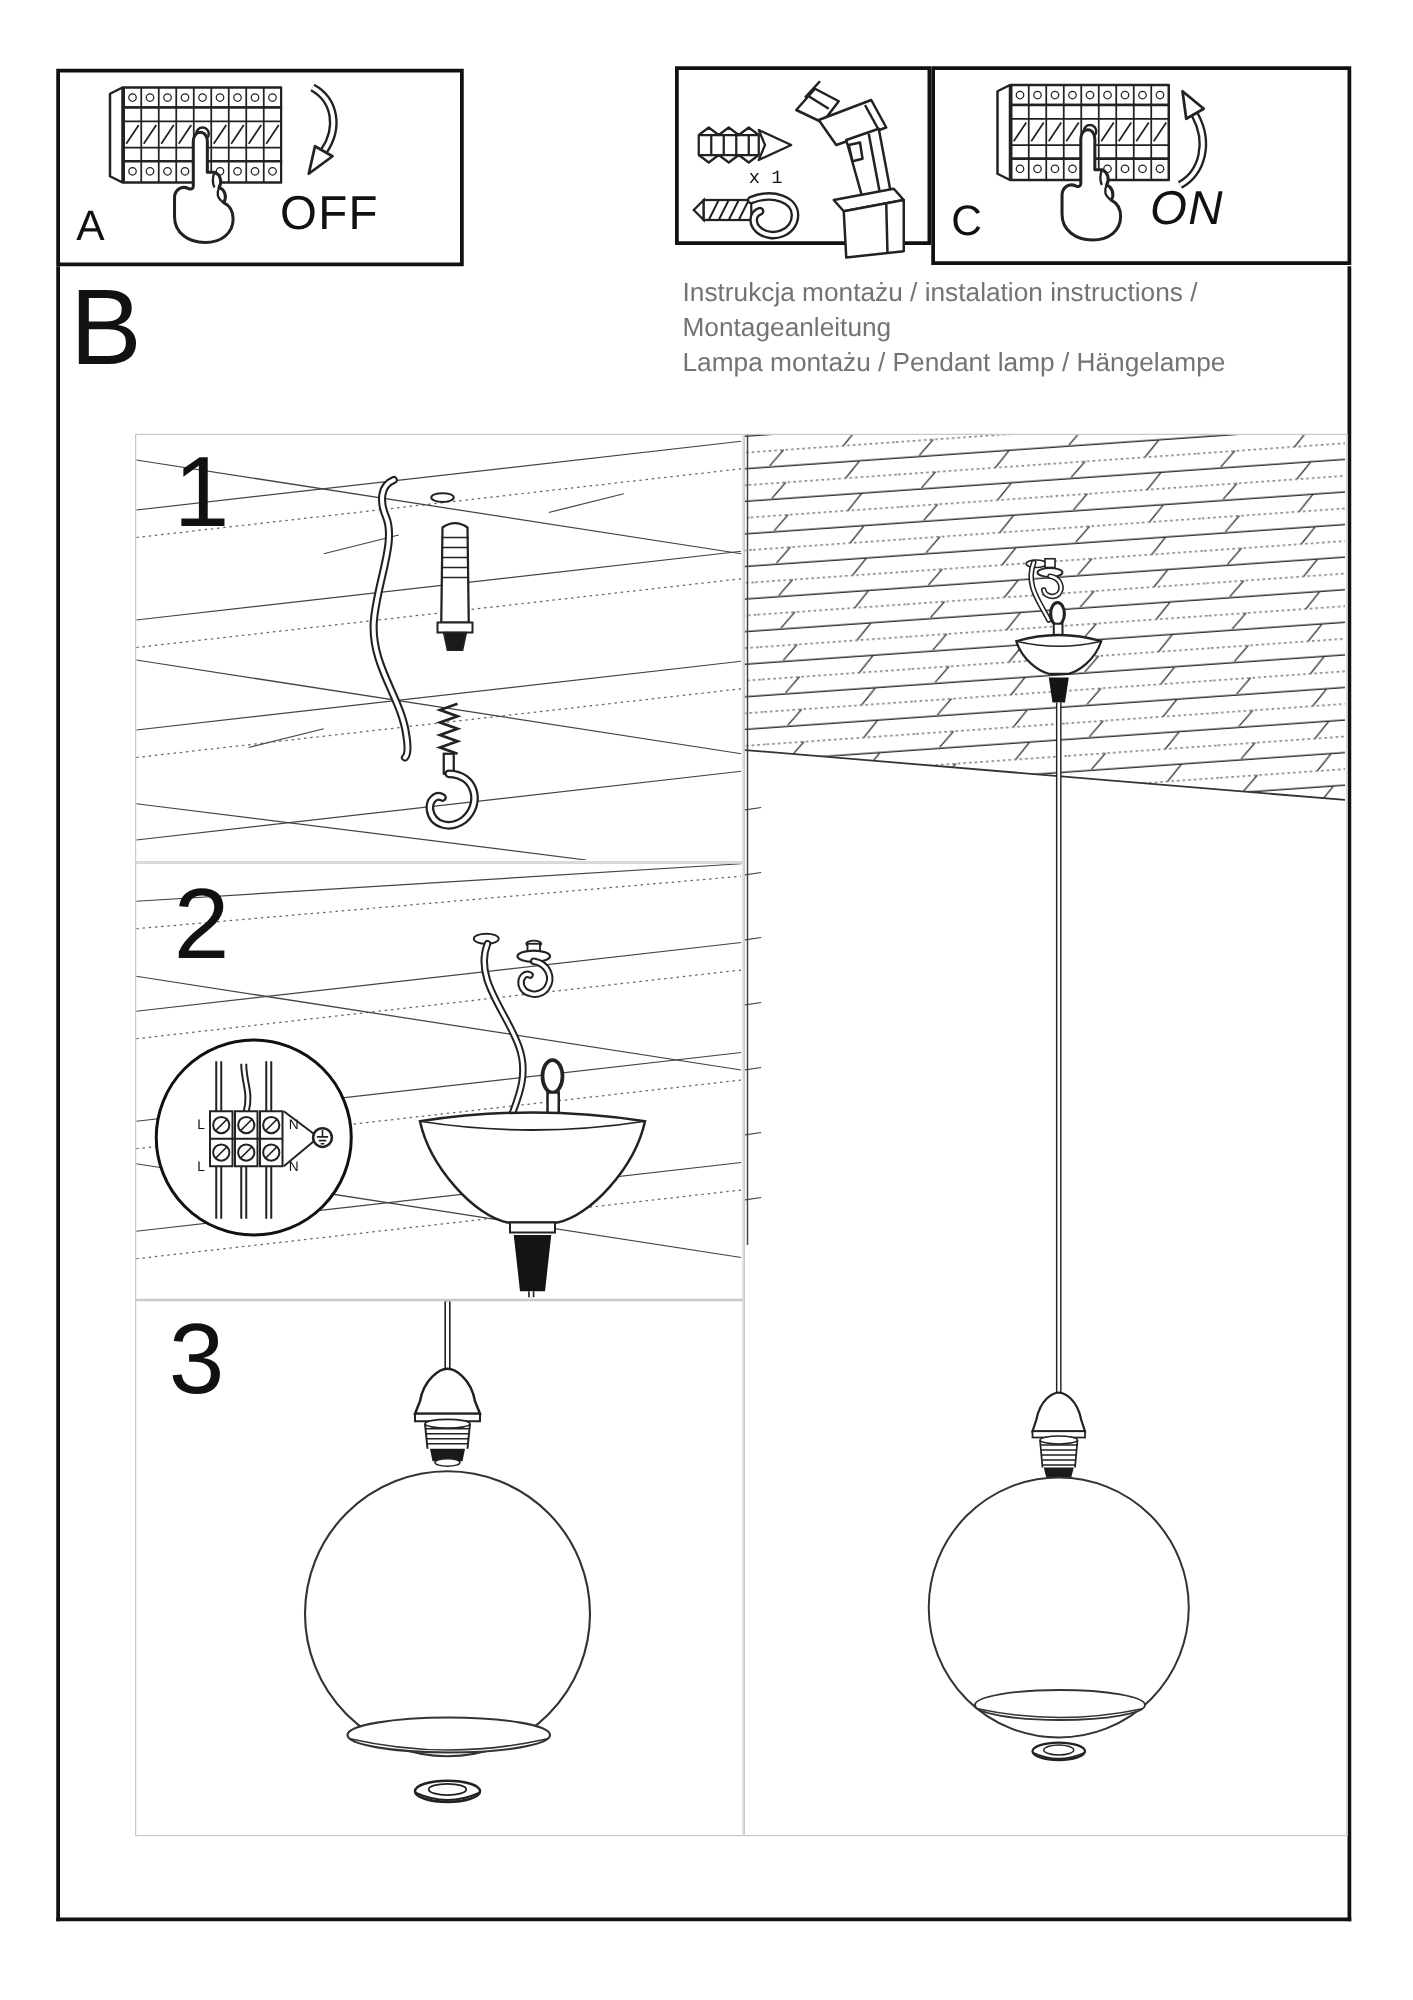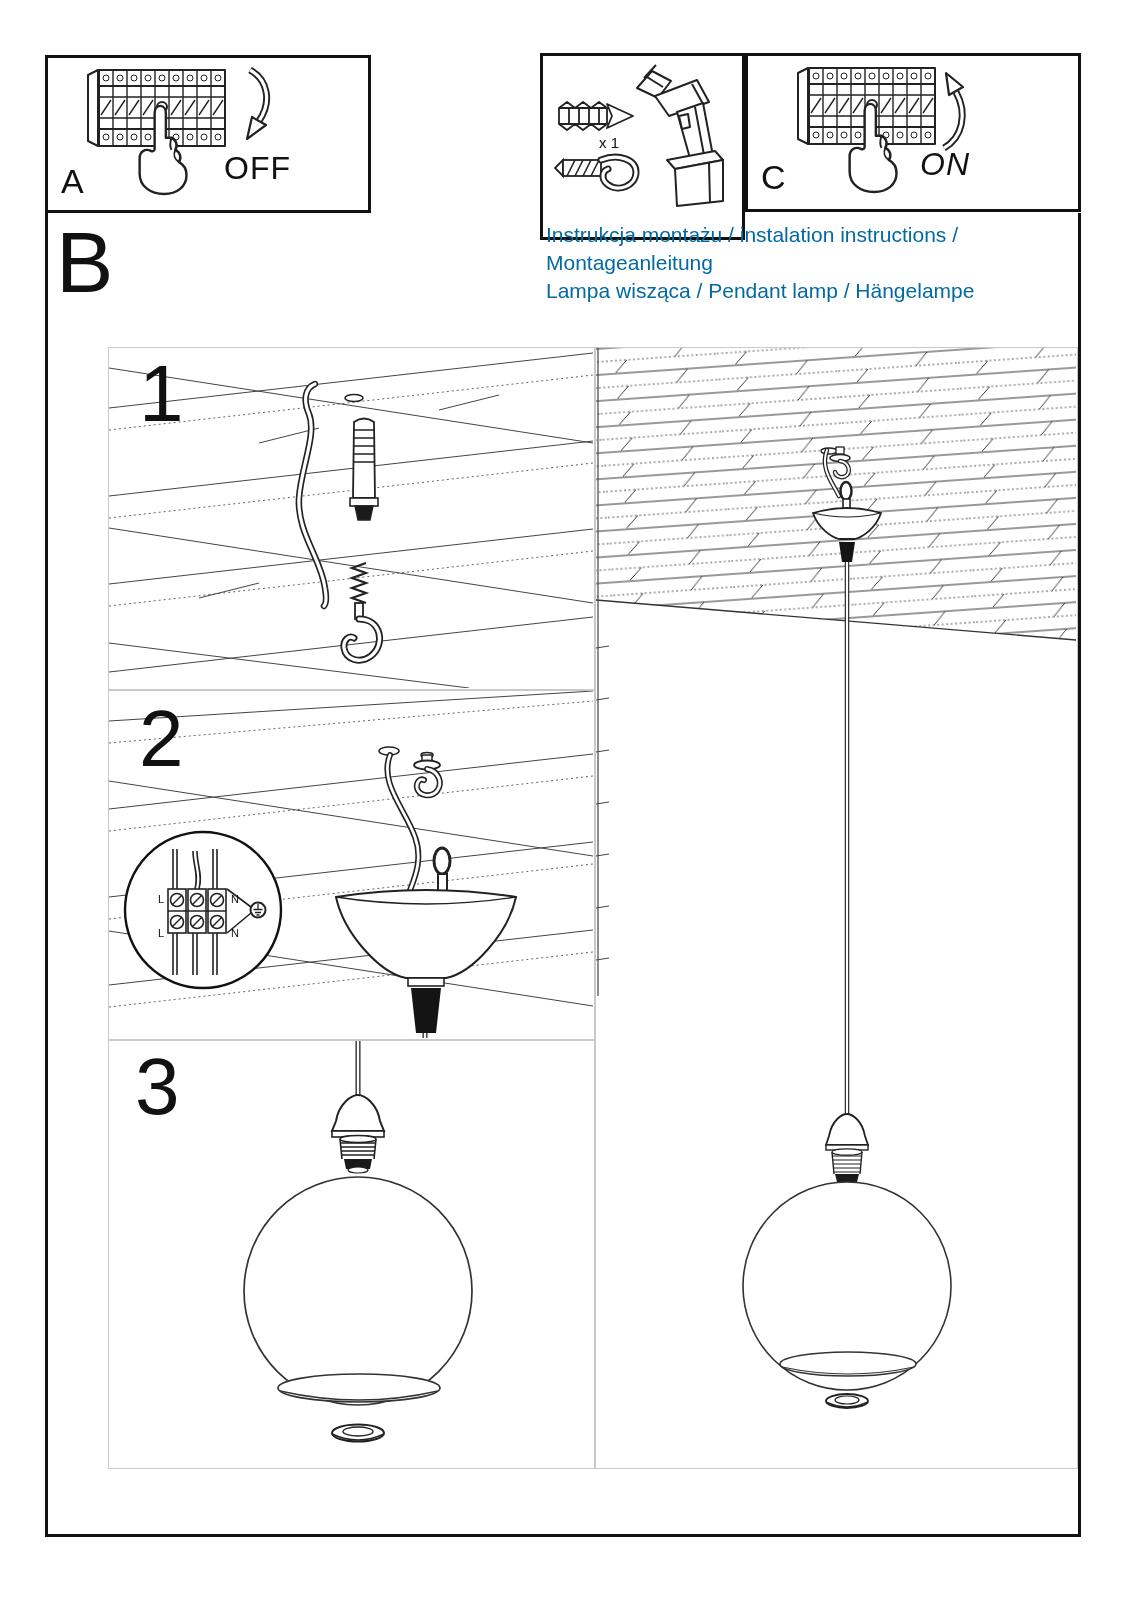--- a/index.html
+++ b/index.html
@@ -1,23 +1,23 @@
 <!DOCTYPE html>
 <html><head>
 <meta charset="utf-8">
 <style>
   html,body{margin:0;padding:0;background:#fff;}
   .page{position:relative;width:1130px;height:1600px;background:#fff;overflow:hidden;
         font-family:"Liberation Sans","DejaVu Sans",sans-serif;color:#111;}
   .box{position:absolute;background:#fff;border:3px solid #111;box-sizing:border-box;}
   .box svg{position:absolute;left:0;top:0;}
   .corner-label{position:absolute;font-size:34px;color:#111;line-height:1;}
-  .action-label{position:absolute;font-size:32px;color:#111;line-height:1;letter-spacing:1px;}
+  .action-label{position:absolute;font-size:38px;color:#111;line-height:1;letter-spacing:1px;}
   .count-label{position:absolute;font-size:15px;color:#111;line-height:1;}
-  .title-block{position:absolute;left:546px;top:221px;width:540px;font-size:21px;line-height:28px;color:#0369a1;}
+  .title-block{position:absolute;left:546px;top:221px;width:540px;font-size:21px;line-height:28px;color:#737373;}
   .b-frame{position:absolute;left:45px;top:213px;width:1036px;height:1324px;box-sizing:border-box;
            border-left:3px solid #111;border-right:3px solid #111;border-bottom:3px solid #111;}
   .b-label{position:absolute;left:56px;top:219px;font-size:86px;line-height:1;color:#111;}
   .panel{position:absolute;background:#fff;border:1.5px solid #c9c9c9;box-sizing:border-box;}
   .panel svg{position:absolute;left:0;top:0;}
   .step-num{position:absolute;font-size:80px;line-height:1;color:#111;}
   .defs-holder{position:absolute;width:0;height:0;overflow:hidden;}
 </style>
 </head>
 <body>
@@ -76,21 +76,21 @@
         <path d="M202,12 C220,22 224,44 211,63" fill="none" stroke="#222" stroke-width="7"></path>
         <path d="M202,12 C220,22 224,44 211,63" fill="none" stroke="#fff" stroke-width="3.2"></path>
         <polygon points="199,81 218,67 204,59" fill="#fff" stroke="#222" stroke-width="2.2" stroke-linejoin="round"></polygon>
       </g>
       <use href="#sym-hand" x="86" y="44" width="60" height="94"></use>
     </svg>
     <span class="corner-label" style="left:13px;top:106px;">A</span>
     <span class="action-label" style="left:176px;top:94px;">OFF</span>
   </div>
 
-  <div class="box" style="left:540px;top:53px;width:205px;height:187px;">
+  <div class="box" style="left:540px;top:53px;width:205px;height:143px;font-family:Liberation Mono, monospace;">
     <svg width="199" height="153" viewBox="0 0 199 153">
       <g fill="#fff" stroke="#222" stroke-width="2" stroke-linejoin="round">
         <line x1="101" y1="22" x2="113" y2="9"></line>
         <polygon points="94,32 109,15 128,25 115,42"></polygon>
         <line x1="104" y1="21" x2="120" y2="31"></line>
         <polygon points="112,40 154,24 166,46 126,60"></polygon>
         <line x1="149" y1="28" x2="160" y2="48"></line>
         <polygon points="134,56 160,47 170,100 148,106"></polygon>
         <line x1="152" y1="51" x2="161" y2="99"></line>
         <polygon points="136,60 145,58 147,71 139,73"></polygon>
@@ -128,21 +128,21 @@
         <polygon points="198,17 215,31 201,39" fill="#fff" stroke="#222" stroke-width="2.2" stroke-linejoin="round"></polygon>
       </g>
       <use href="#sym-hand" x="96" y="44" width="60" height="94"></use>
     </svg>
     <span class="corner-label" style="left:13px;top:104px;">C</span>
     <span class="action-label" style="left:172px;top:92px;font-style:italic;">ON</span>
   </div>
 
   <div class="title-block">
     <div>Instrukcja montażu / instalation instructions / Montageanleitung</div>
-    <div>Lampa wisząca / Pendant lamp / Hängelampe</div>
+    <div>Lampa montażu / Pendant lamp / Hängelampe</div>
   </div>
 
   <div class="b-frame"></div>
   <span class="b-label">B</span>
 
   <div class="panel" style="left:108px;top:347px;width:487px;height:343px;">
     <svg width="484" height="340" viewBox="0 0 484 340">
       <g stroke="#444" stroke-width="1" fill="none">
         <line x1="0" y1="60" x2="484" y2="5"></line>
         <line x1="0" y1="82" x2="484" y2="27" stroke="#666" stroke-dasharray="2 3"></line>

